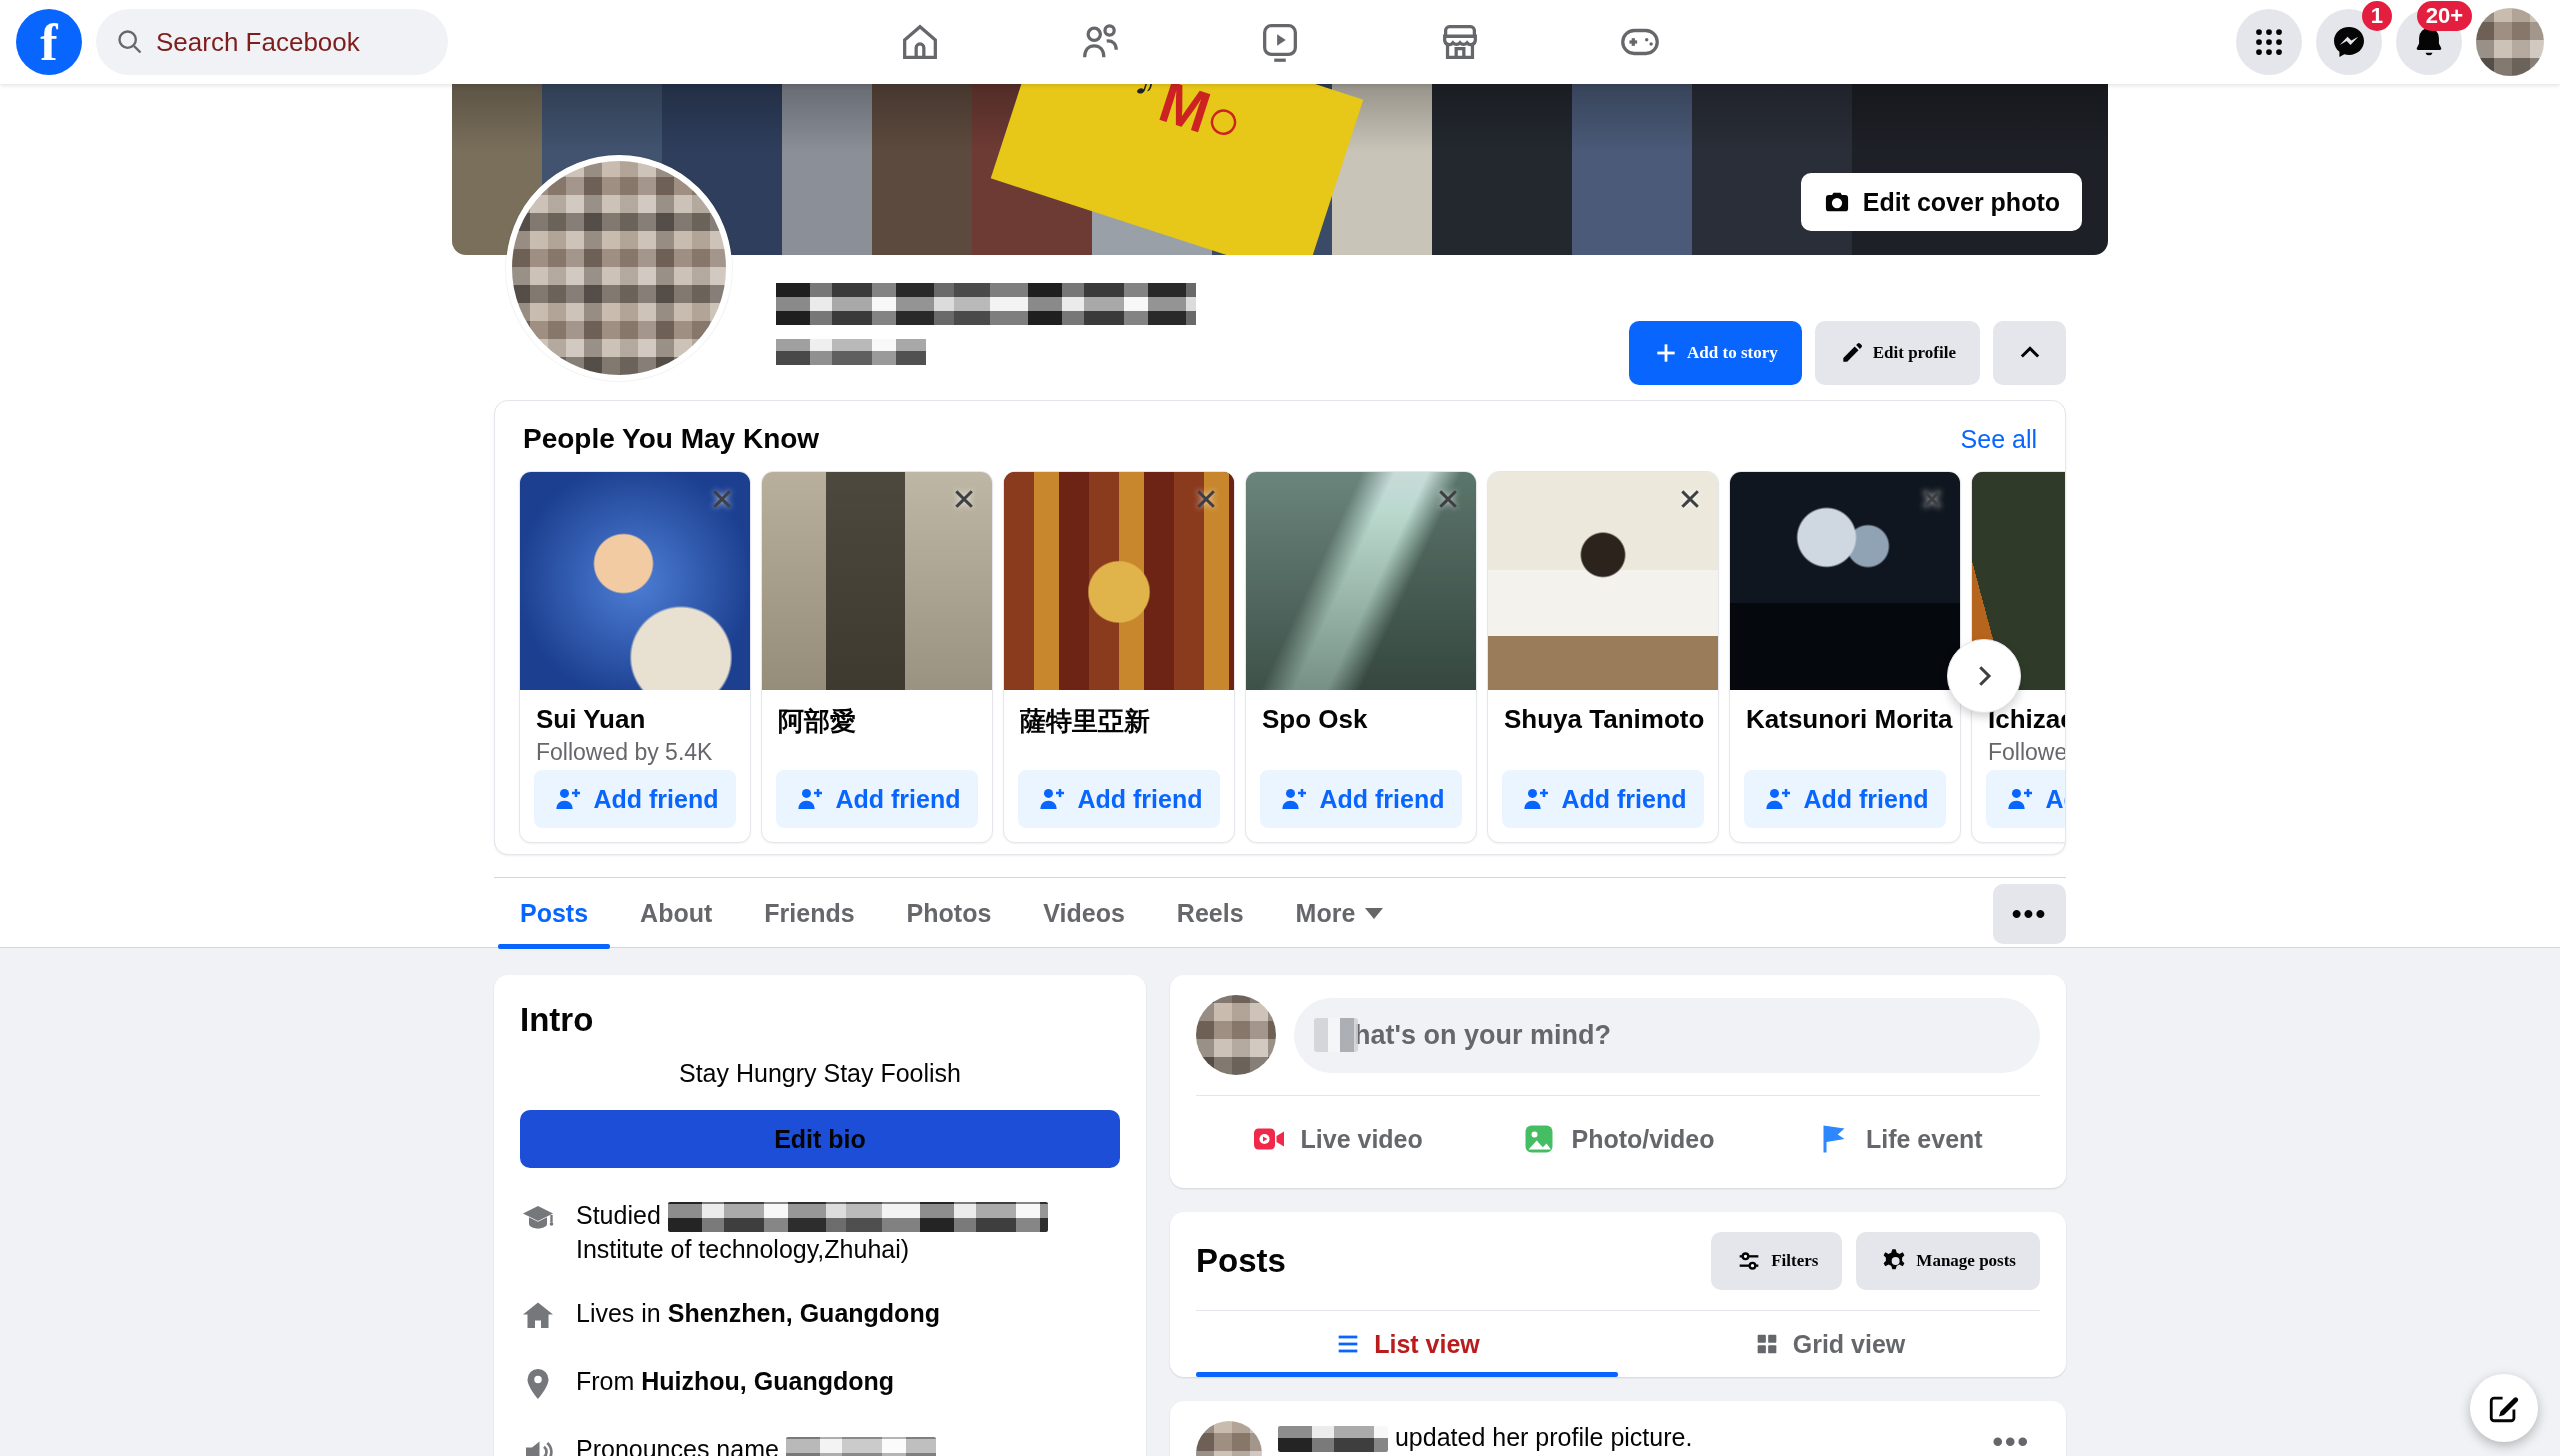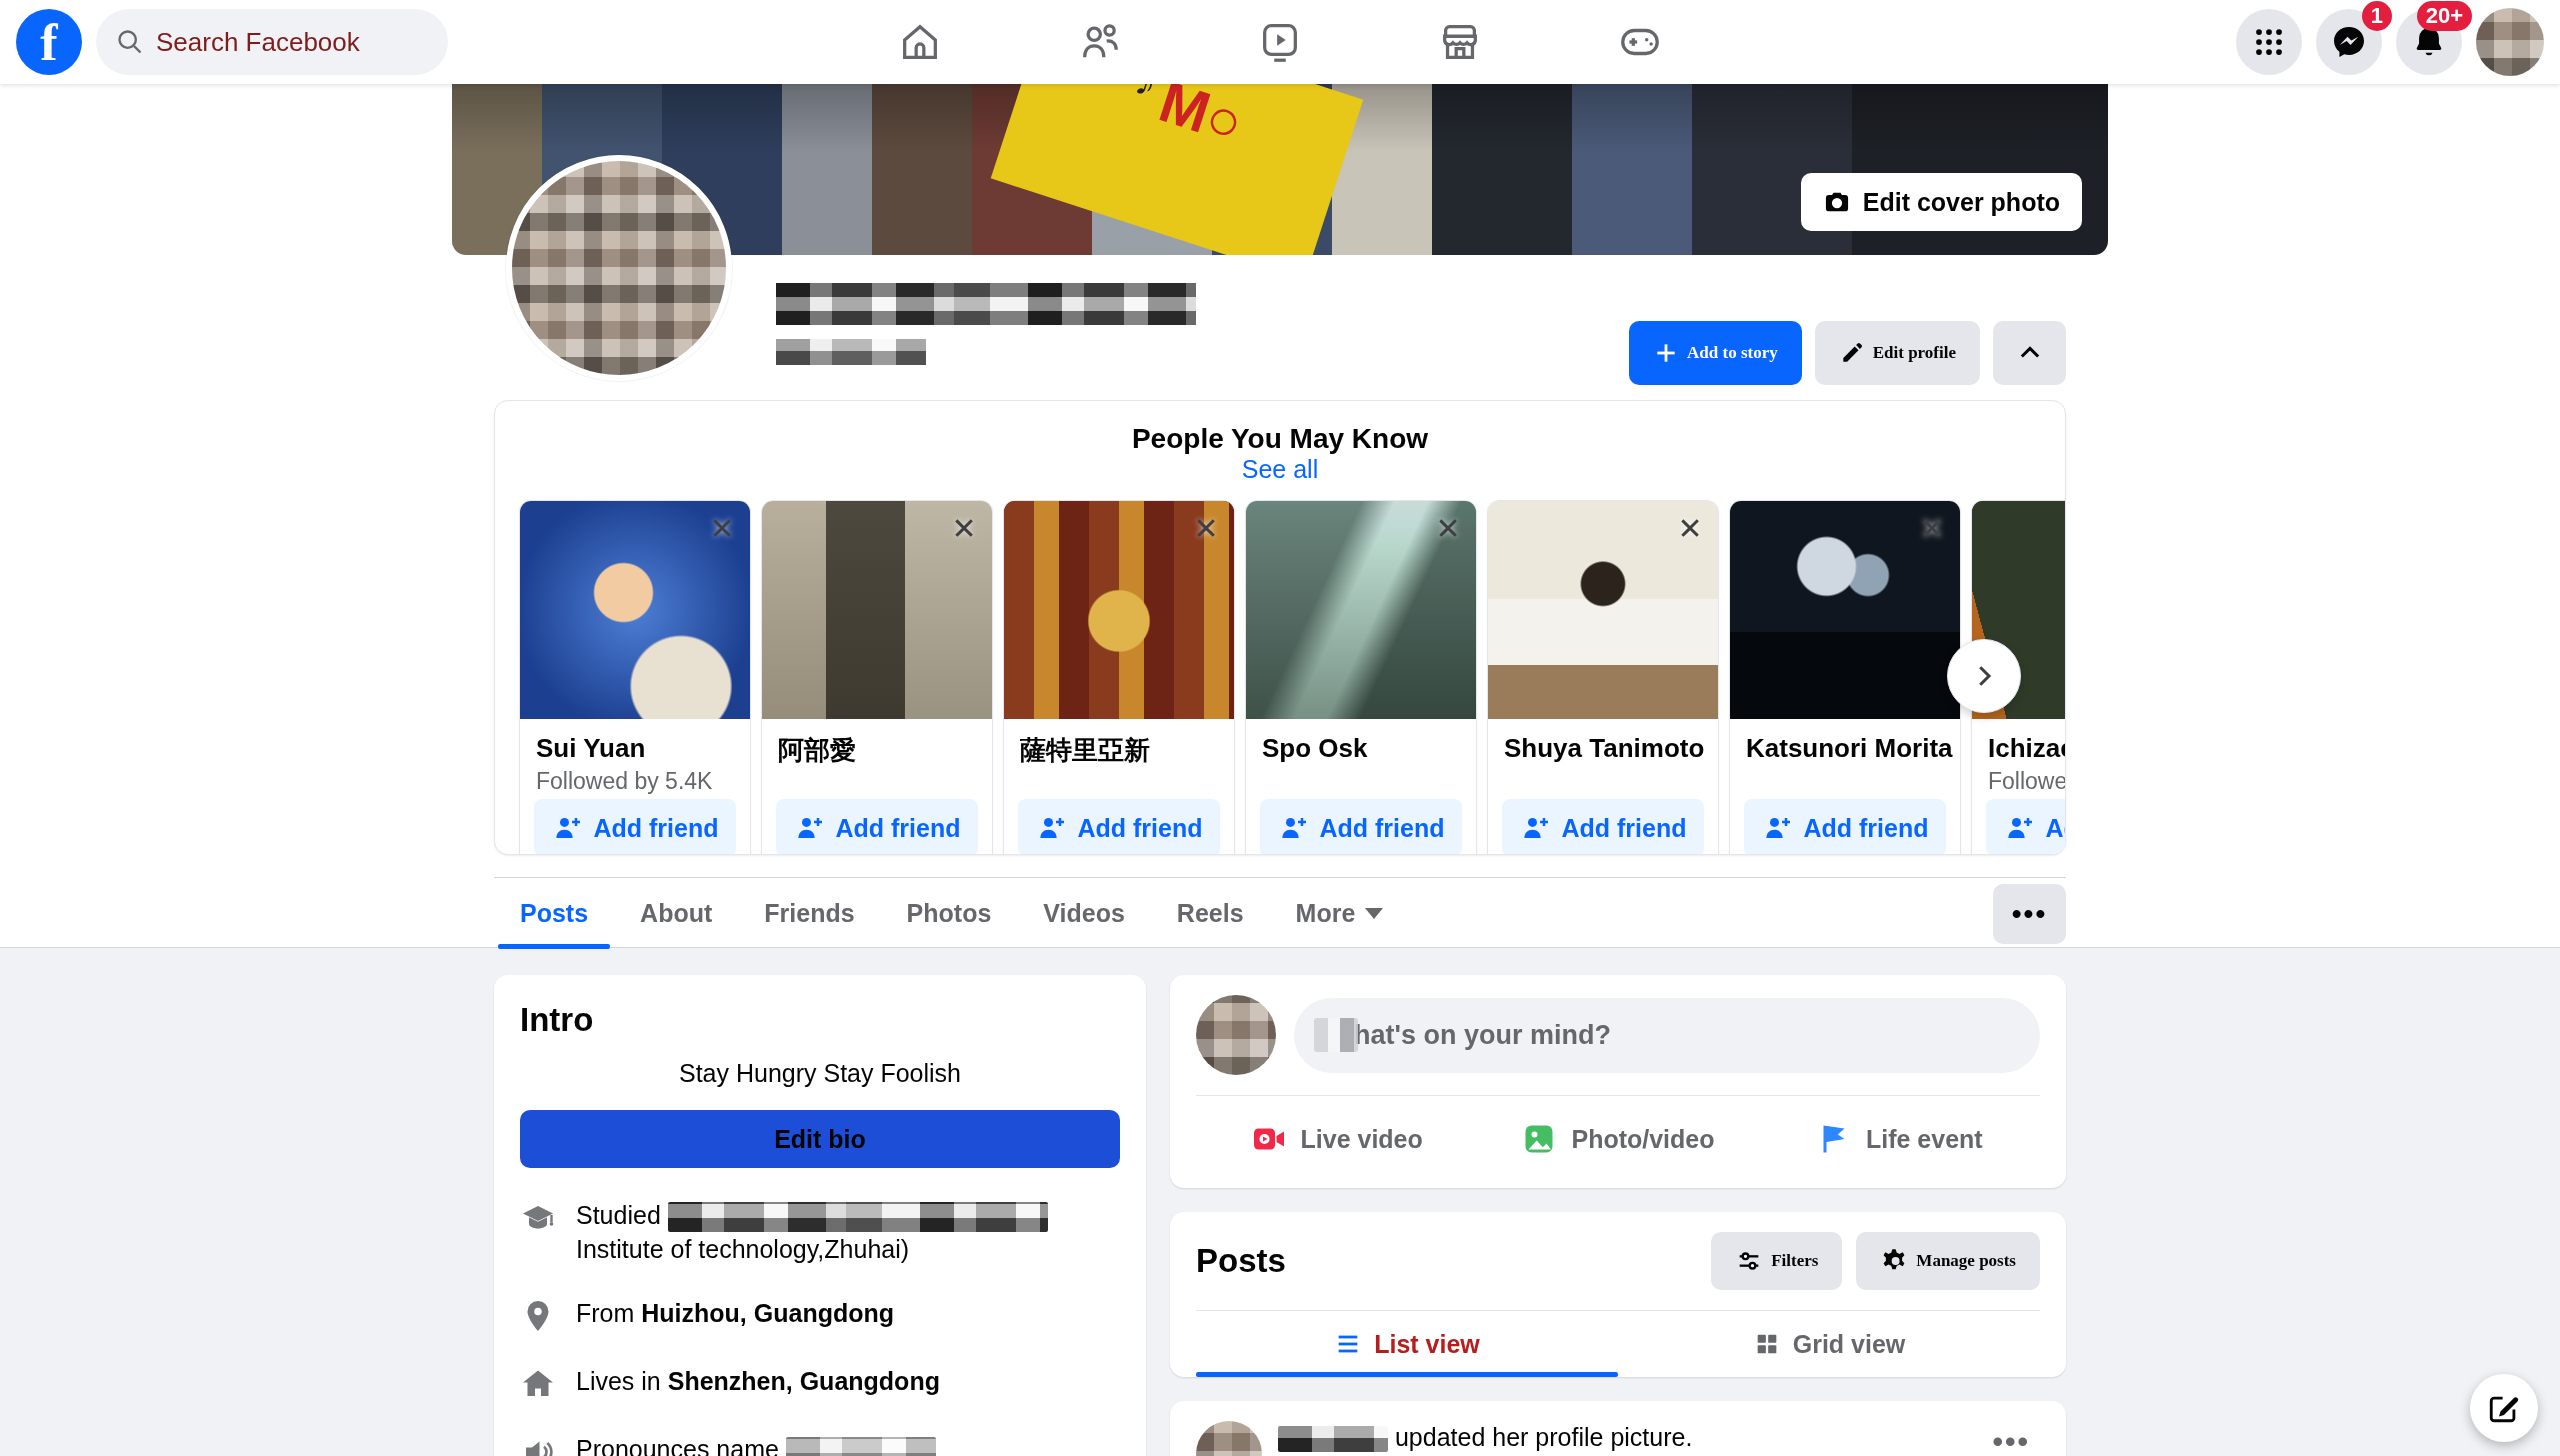--- a/index.html
+++ b/index.html
@@ -61,21 +61,21 @@
   .profile-actions { position:absolute; right:0; top:66px; display:flex; gap:13px; }
   .btn { height:64px; border:none; border-radius:10px; font-size:17px; font-weight:bold; display:flex; align-items:center;
          justify-content:center; gap:8px; padding:0 24px; cursor:pointer; font-family:Liberation Serif, serif; }
   .btn-blue { background:#0866ff; color:#fff; }
   .btn-gray { background:#e4e6eb; color:#050505; }
   .btn-sq { width:73px; padding:0; }
 
   
   .pymk { width:1572px; margin:0 auto; margin-top:0; height:455px; background:#fff; border:1px solid #e4e6eb;
           border-radius:14px; box-shadow:0 1px 2px rgba(0,0,0,.08); padding:22px 24px; position:relative; overflow:hidden; }
-  .pymk-head { display:flex; justify-content:space-between; align-items:center; padding:0 4px 16px 4px;flex-direction:column; }
+  .pymk-head { display:flex; justify-content:space-between; align-items:center; padding:0 4px 16px 4px; }
   .pymk-title { font-size:28px; font-weight:bold; }
   .see-all { color:#0866ff; font-size:25px; text-decoration:none; }
   .cards { display:flex; gap:10px; position:relative; }
   .pcard { width:232px; min-width:232px; height:372px; border:1px solid #e4e6eb; border-radius:12px; overflow:hidden;
            display:flex; flex-direction:column; background:#fff; box-shadow:0 1px 2px rgba(0,0,0,.06); position:relative; }
   .pcard .photo { height:218px; width:100%; position:relative; }
   .pcard .xbtn { position:absolute; top:10px; right:10px; width:36px; height:36px; border:none; background:transparent;
                  color:#3d3f43; font-size:30px; line-height:36px; text-align:center; cursor:pointer; text-shadow:0 0 6px rgba(255,255,255,.7); }
   .pcard .pname { font-size:26px; font-weight:bold; padding:14px 16px 0 16px; white-space:nowrap; }
   .pcard .psub { font-size:23px; color:#65676b; padding:4px 16px 0 16px; white-space:nowrap; }
@@ -457,30 +457,30 @@
           </svg>
         <div>
           <span>Studied</span>
           <span class="inline-blur mosaic-gray" style="width:380px;"></span><br>
           <span>Institute of technology,Zhuhai)</span>
         </div>
       </div>
 
       <div class="detail">
         <svg class="dicon" width="36" height="36" viewBox="0 0 24 24" fill="#75777b">
-            <path d="M12 2 a7 7 0 0 1 7 7 c0 5 -7 13 -7 13 S5 14 5 9 a7 7 0 0 1 7 -7 Z M12 6.5 A2.5 2.5 0 1 0 12 11.5 A2.5 2.5 0 0 0 12 6.5 Z" fill-rule="evenodd"></path>
-          </svg>
-        <div><span>From</span> <b>Huizhou, Guangdong</b></div>
+            <path d="M12 3 L22 11 H19 V20 H14 v-5 h-4 v5 H5 V11 H2 Z"></path>
+          </svg>
+        <div><span>Lives in</span> <b>Shenzhen, Guangdong</b></div>
       </div>
 
       <div class="detail">
         <svg class="dicon" width="36" height="36" viewBox="0 0 24 24" fill="#75777b">
-            <path d="M12 3 L22 11 H19 V20 H14 v-5 h-4 v5 H5 V11 H2 Z"></path>
-          </svg>
-        <div><span>Lives in</span> <b>Shenzhen, Guangdong</b></div>
+            <path d="M12 2 a7 7 0 0 1 7 7 c0 5 -7 13 -7 13 S5 14 5 9 a7 7 0 0 1 7 -7 Z M12 6.5 A2.5 2.5 0 1 0 12 11.5 A2.5 2.5 0 0 0 12 6.5 Z" fill-rule="evenodd"></path>
+          </svg>
+        <div><span>From</span> <b>Huizhou, Guangdong</b></div>
       </div>
 
       <div class="detail">
         <svg class="dicon" width="36" height="36" viewBox="0 0 24 24" fill="#75777b">
             <path d="M4 9 h4 l5 -4 v14 l-5 -4 H4 Z"></path>
             <path d="M16 8.5 a4.5 4.5 0 0 1 0 7" stroke="#75777b" stroke-width="1.8" fill="none"></path>
             <path d="M18.2 6 a8 8 0 0 1 0 12" stroke="#75777b" stroke-width="1.8" fill="none"></path>
           </svg>
         <div>
           <span>Pronounces name</span>

